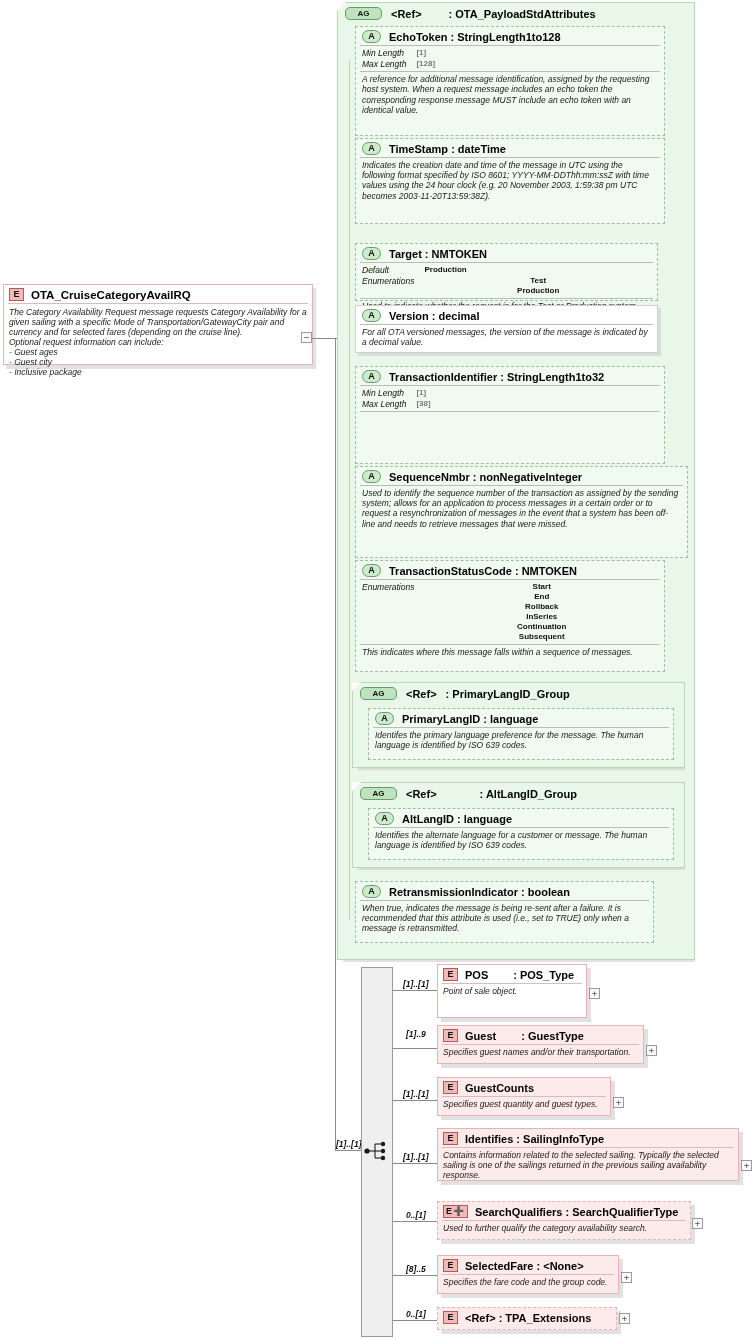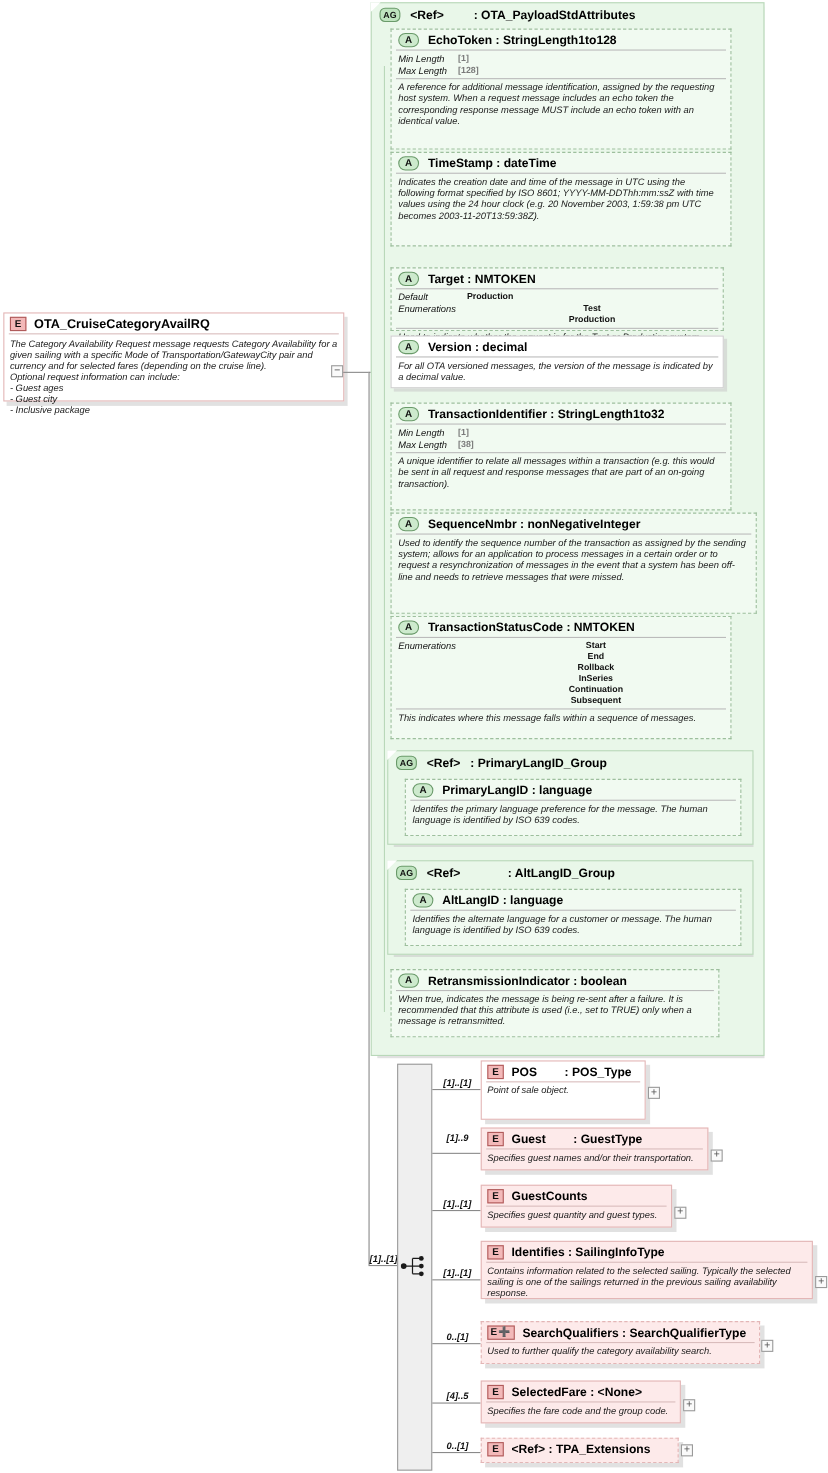--- a/index.html
+++ b/index.html
@@ -24,21 +24,21 @@
   }
   .badge{
     display:inline-flex;align-items:center;justify-content:center;
     border:1px solid #b05b5b;background:#f3b9b9;color:#111;
     font-size:9px;font-weight:bold;line-height:1;
     width:15px;height:13px;box-sizing:border-box;
   }
   .badge.wide{width:25px;letter-spacing:1px;}
   .badge-ag{
     border:1px solid #6a9a6a;background:#bfe3bf;border-radius:5px;
-    width:19px;height:13px;font-size:8px;
+    width:37px;height:13px;font-size:8px;
   }
   .badge-a{
     border:1px solid #6a9a6a;background:#cdeacd;border-radius:7px;
     width:19px;height:13px;font-size:9px;
   }
   .ename{font-size:11px;font-weight:bold;color:#000;white-space:nowrap;}
   .etype{font-size:11px;font-weight:bold;color:#000;white-space:nowrap;}
   .sep{border-top:1px solid #d9bcbc;margin:0 4px;}
   .sep-g{border-top:1px solid #bbb;margin:0 4px;}
   .edoc{
@@ -191,21 +191,20 @@
     <span class="ename">TransactionIdentifier : StringLength1to32</span>
   </div>
   <div class="sep-g"></div>
   <div class="facets">
     <span class="facet-k">Min Length</span>
     <span class="facet-v">[1]</span>
     <span class="facet-k">Max Length</span>
     <span class="facet-v">[38]</span>
   </div>
   <div class="sep-g"></div>
-  <div class="adoc">A unique identifier to relate all messages within a transaction (e.g. this would be sent in all request and response messages that are part of an on-going transaction).</div>
 </div>
 
 <div class="attrbox" style="left:355px;top:466px;width:333px;height:92px;">
   <div class="attr-head">
     <span class="badge badge-a">A</span>
     <span class="ename">SequenceNmbr : nonNegativeInteger</span>
   </div>
   <div class="sep-g"></div>
   <div class="adoc">Used to identify the sequence number of the transaction as assigned by the sending system; allows for an application to process messages in a certain order or to request a resynchronization of messages in the event that a system has been off-line and needs to retrieve messages that were missed.</div>
 </div>
@@ -352,21 +351,21 @@
   <div class="ebox-head">
     <span class="badge wide">E➕</span>
     <span class="ename">SearchQualifiers : SearchQualifierType</span>
   </div>
   <div class="sep"></div>
   <div class="edoc">Used to further qualify the category availability search.</div>
 </div>
 <div class="plusbtn" style="left:692px;top:1218px;">+</div>
 
 <div class="ln h" style="left:393px;top:1275px;width:44px;"></div>
-<div class="card" style="left:406px;top:1264px;">[4]..5</div>
+<div class="card" style="left:406px;top:1264px;">[8]..5</div>
 <div class="shadow" style="left:441px;top:1259px;width:182px;height:39px;"></div>
 <div class="ebox" style="left:437px;top:1255px;width:182px;height:39px;">
   <div class="ebox-head">
     <span class="badge">E</span>
     <span class="ename">SelectedFare : &lt;None&gt;</span>
   </div>
   <div class="sep"></div>
   <div class="edoc">Specifies the fare code and the group code.</div>
 </div>
 <div class="plusbtn" style="left:621px;top:1272px;">+</div>

